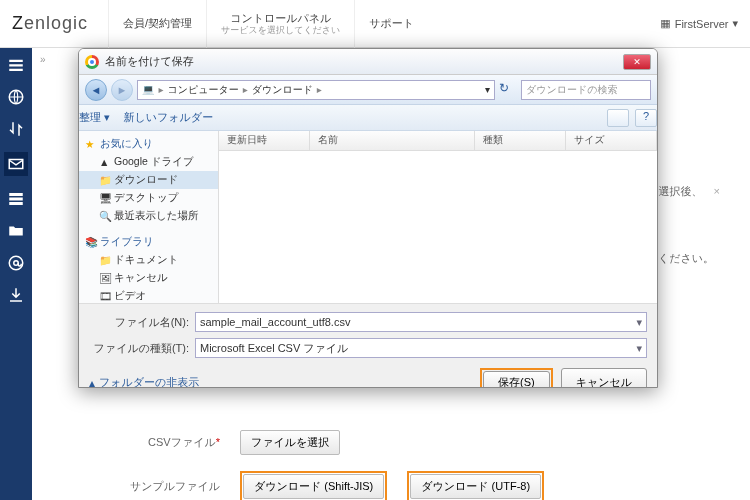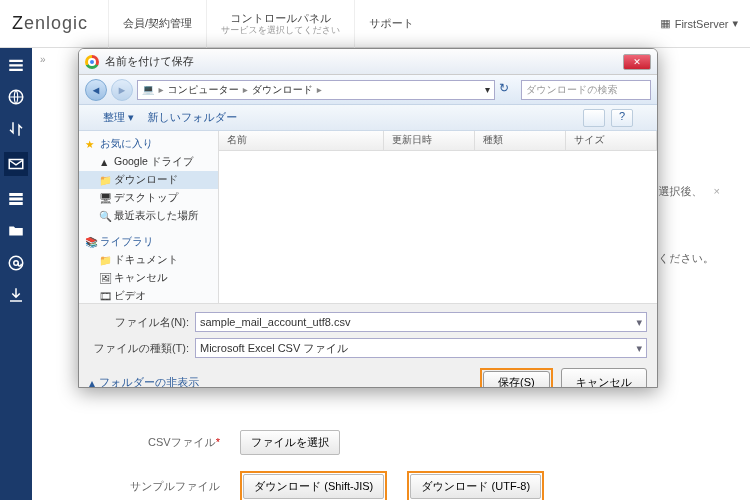--- a/index.html
+++ b/index.html
@@ -28,21 +28,21 @@
 .dlg-title .chrome{width:14px;height:14px;border-radius:50%;background:conic-gradient(#ea4335 0 120deg,#34a853 120deg 240deg,#fbbc05 240deg 360deg);margin-right:6px;position:relative}
 .dlg-title .chrome::after{content:"";position:absolute;inset:3px;border-radius:50%;background:#4285f4;border:2px solid #fff}
 .dlg-title .winbtns{margin-left:auto;display:flex}
 .dlg-title .winbtn{width:28px;height:16px;border:1px solid #aaa;border-radius:2px;margin-left:2px;background:linear-gradient(#f8f8f8,#ddd);font-size:9px;display:flex;align-items:center;justify-content:center}
 .dlg-title .winbtn.close{background:linear-gradient(#e67,#c23);color:#fff}
 .dlg-nav{height:30px;background:linear-gradient(#f5f9fe,#dde8f5);display:flex;align-items:center;padding:0 6px;gap:4px;border-bottom:1px solid #c5d4e6}
 .navbtn{width:22px;height:22px;border-radius:50%;background:linear-gradient(#cfe3f8,#9bbfe4);border:1px solid #7da9d4;display:flex;align-items:center;justify-content:center;color:#2a5a9a;font-size:11px}
 .addrbar{flex:1;height:20px;background:#fff;border:1px solid #aac;display:flex;align-items:center;padding:0 4px;font-size:10px;gap:4px}
 .addrbar .sep{color:#888}
 .searchbox{width:130px;height:20px;background:#fff;border:1px solid #aac;font-size:10px;color:#999;padding:0 4px;display:flex;align-items:center}
-.dlg-tools{height:26px;background:linear-gradient(#f4f8fc,#e2ebf5);border-bottom:1px solid #ccd9e8;display:flex;align-items:center;padding:0 24px;font-size:11px;color:#2a5a9a;gap:14px}
+.dlg-tools{height:26px;background:linear-gradient(#f4f8fc,#e2ebf5);border-bottom:1px solid #ccd9e8;display:flex;align-items:center;padding:0 0;font-size:11px;color:#2a5a9a;gap:14px}
 .dlg-tools .right{margin-left:auto;display:flex;gap:6px}
 .dlg-tools .tbtn{width:22px;height:18px;border:1px solid #bcd;background:linear-gradient(#fff,#e5eef8);border-radius:2px}
 .dlg-body{display:flex;height:172px}
 .dlg-tree{width:140px;border-right:1px solid #ddd;overflow:hidden;padding:4px 0;font-size:10.5px;background:#fafbfc}
 .tree-group{color:#2a5a9a;padding:2px 6px;display:flex;align-items:center;gap:3px}
 .tree-item{padding:2px 6px 2px 20px;display:flex;align-items:center;gap:3px;cursor:pointer}
 .tree-item.sel{background:#d6e5f3}
 .ticon{width:12px;height:12px;display:inline-block}
 .star{color:#f5b301}
 .folder{color:#f0c060}
@@ -206,22 +206,22 @@
           <span class="ticon">🖼</span>
           <span>キャンセル</span>
         </div>
       <div class="tree-item">
           <span class="ticon">🎞</span>
           <span>ビデオ</span>
         </div>
     </div>
     <div class="dlg-list">
       <div class="list-head">
+        <div style="flex:1">更新日時</div>
         <div style="flex:2">名前</div>
-        <div style="flex:1">更新日時</div>
         <div style="flex:1">種類</div>
         <div style="flex:1">サイズ</div>
       </div>
     </div>
   </div>
   <div class="dlg-bottom">
     <div class="fld-row">
       <label>ファイル名(N):</label>
       <div class="combo">
           <span>sample_mail_account_utf8.csv</span>

